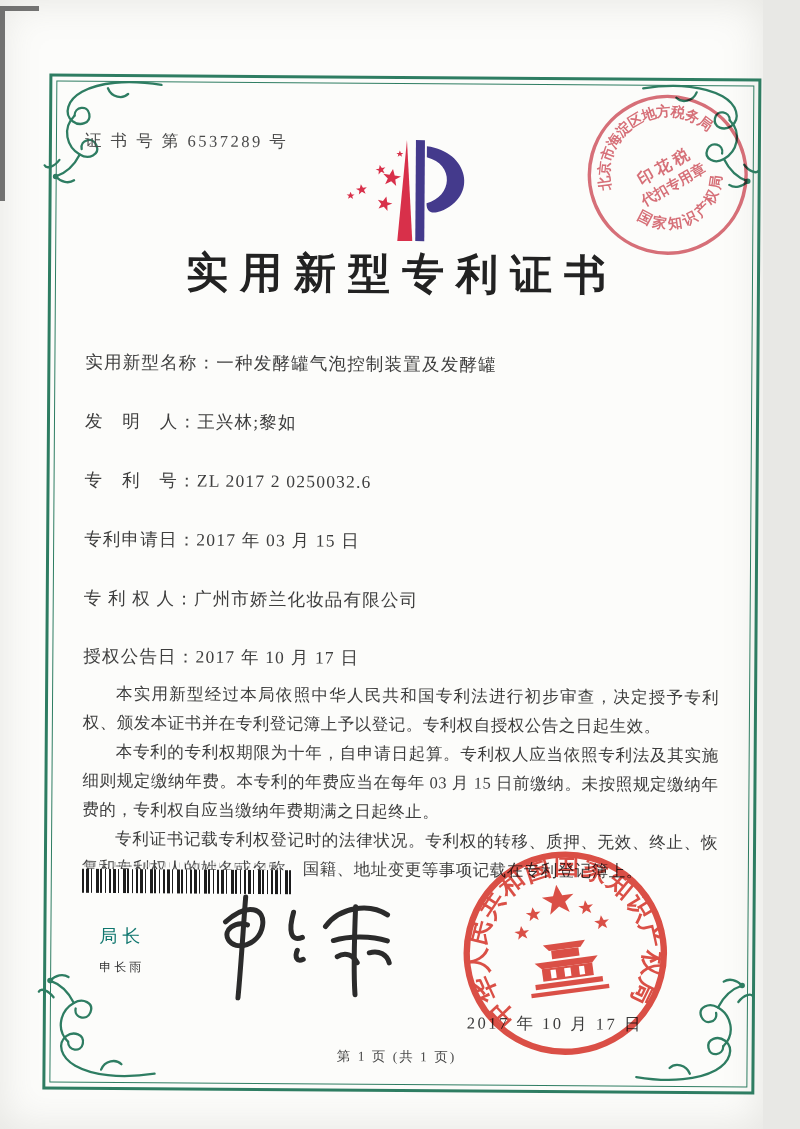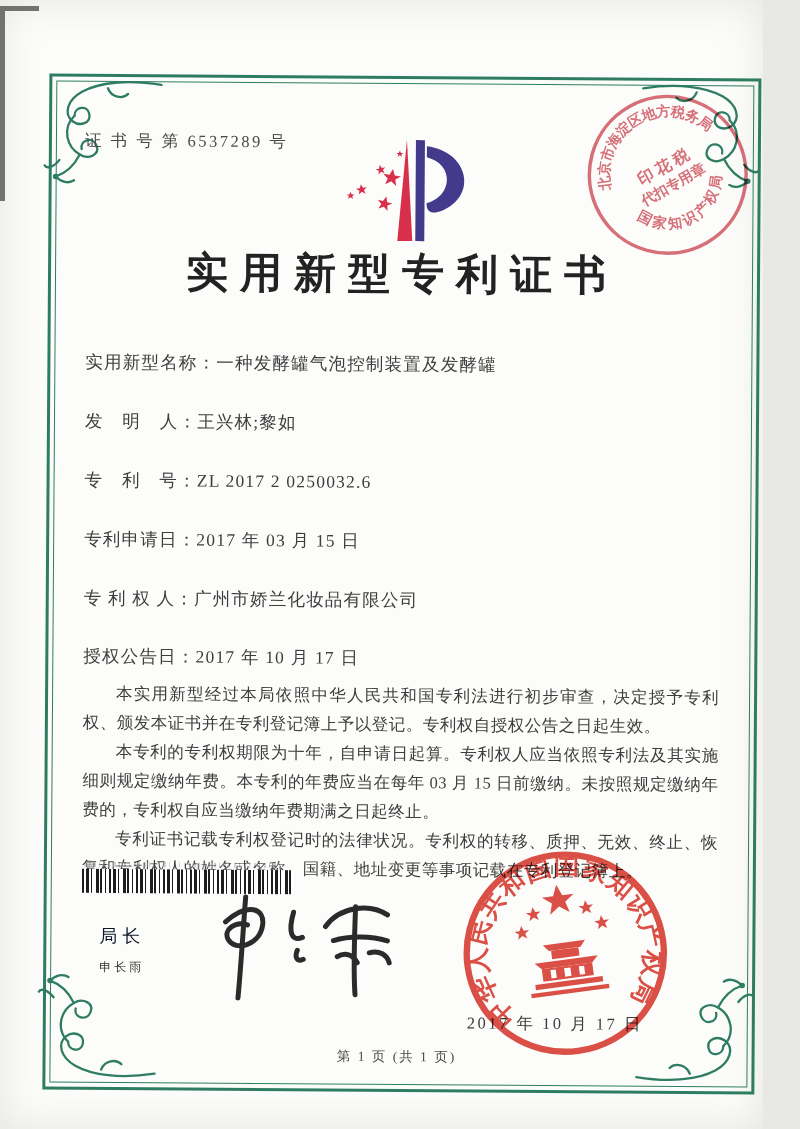--- a/index.html
+++ b/index.html
@@ -40,21 +40,21 @@
   .paragraphs p{margin:0;text-indent:2em;letter-spacing:0.5px;}
 
   .barcode{position:absolute;left:84px;top:871px;width:212px;height:24px;
     background:repeating-linear-gradient(90deg,
       #1d1d1d 0 2px,#fff 2px 4px,#1d1d1d 4px 7px,#fff 7px 9px,
       #1d1d1d 9px 10px,#fff 10px 14px,#1d1d1d 14px 17px,#fff 17px 18px,
       #1d1d1d 18px 20px,#fff 20px 23px,#1d1d1d 23px 24px,#fff 24px 27px);}
   .barcode-shadow{position:absolute;left:86px;top:864px;width:200px;height:5px;opacity:.25;
     background:repeating-linear-gradient(90deg,#555 0 2px,#fff 2px 5px,#555 5px 6px,#fff 6px 10px);}
 
-  .signer-title{position:absolute;left:102px;top:926px;font-size:18px;letter-spacing:5px;color:#0f172a;}
+  .signer-title{position:absolute;left:102px;top:926px;font-size:18px;letter-spacing:5px;color:#0f766e;}
   .signer-name{position:absolute;left:102px;top:961px;font-size:12px;letter-spacing:3px;color:#333;}
   .signature{position:absolute;left:192px;top:893px;width:218px;height:112px;}
 
   .seal{position:absolute;left:462px;top:846px;width:212px;height:212px;
         transform:rotate(-8deg);opacity:.9;mix-blend-mode:multiply;z-index:3;}
   .seal-date{position:absolute;left:470px;top:1012px;width:210px;font-size:16.5px;
              letter-spacing:2.5px;color:#3b3b3b;z-index:2;white-space:nowrap;}
 
   .footer{position:absolute;left:0;top:1048px;width:100%;text-align:center;
           font-size:13.5px;letter-spacing:2px;color:#4a4a4a;}

